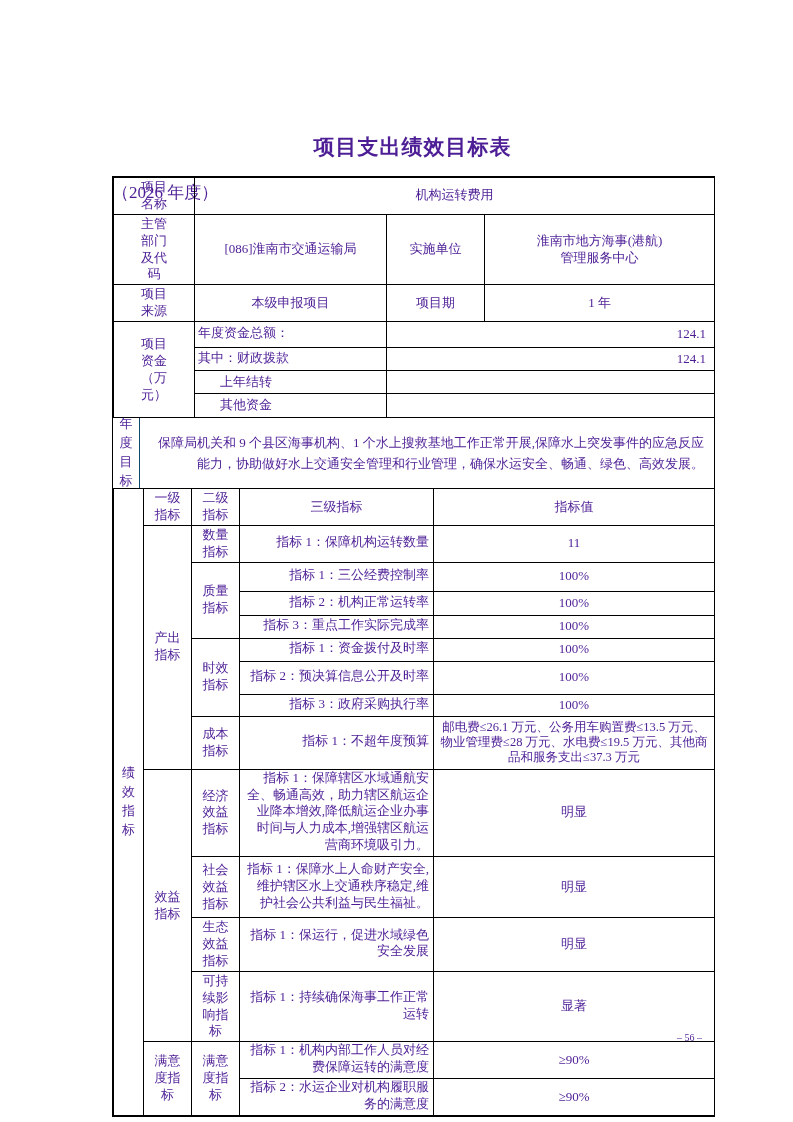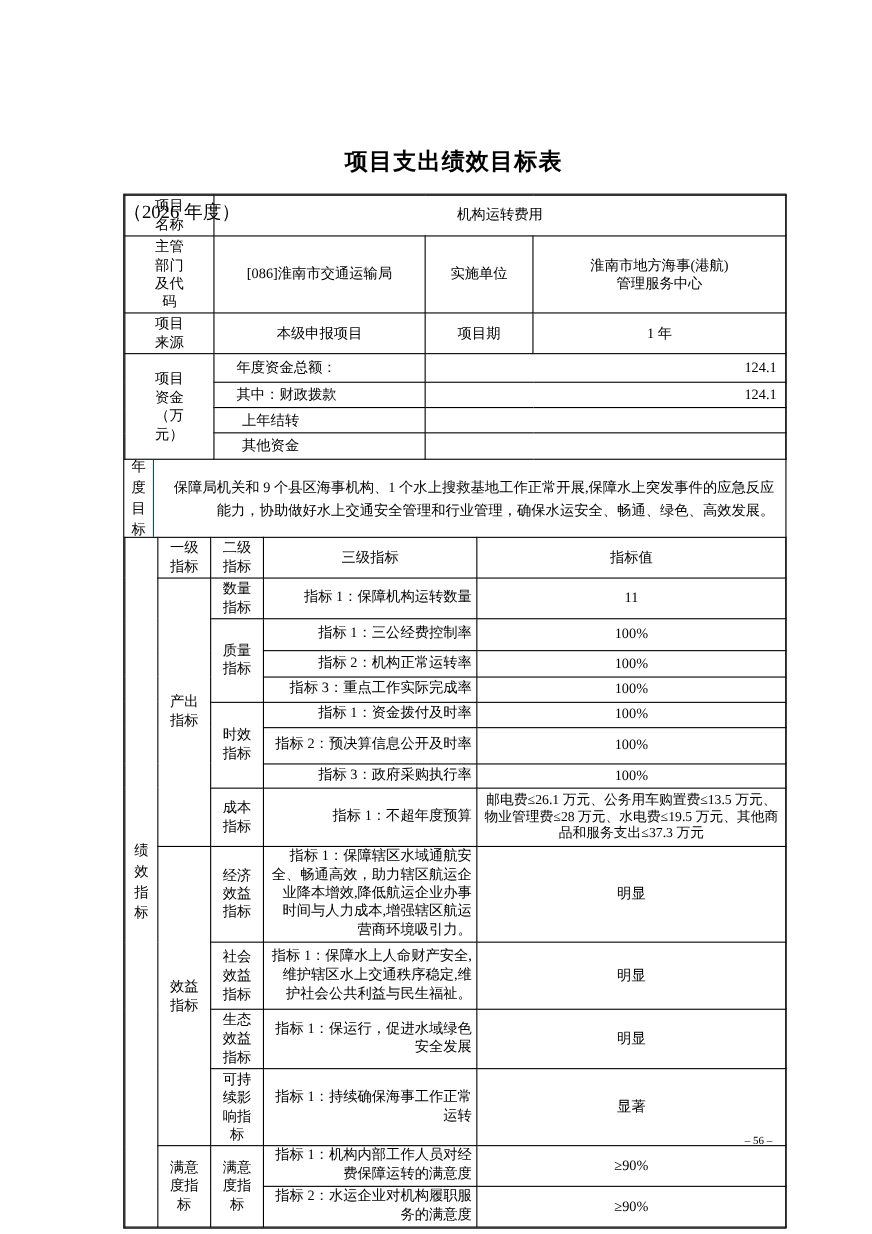--- a/index.html
+++ b/index.html
@@ -1,18 +1,18 @@
 <!DOCTYPE html>
 <html><head>
 <meta charset="utf-8">
 <style>
   html,body{margin:0;padding:0;background:#e8e8e8;}
   .page{
     position:relative;width:793px;height:1122px;background:#ffffff;
-    font-family:"Liberation Serif","DejaVu Serif",serif;color:#000000;
+    font-family:"Liberation Serif","DejaVu Serif",serif;color:#4c1d95;
     margin:0 auto;overflow:hidden;
   }
   .doc-title{
     position:absolute;left:112px;top:133px;width:601px;
     text-align:center;font-size:21px;font-weight:bold;letter-spacing:1px;
   }
   .doc-subtitle{
     position:absolute;left:112px;top:161px;width:601px;
     text-align:left;font-size:17px;margin-top:20px;
   }
@@ -22,21 +22,21 @@
   }
   table{border-collapse:collapse;width:100%;table-layout:fixed;}
   td{
     border:1px solid #000;font-size:13px;text-align:center;
     vertical-align:middle;padding:1px 3px;line-height:1.3;
     word-break:break-all;overflow:hidden;
   }
   td.narrowpad{padding:1px 26px;}
   td.lvl{padding:1px 8px;}
   td.ind{text-align:right;padding:0 4px 2px 7px;}
-  td.fl{text-align:left;padding-left:20px;}
+  td.fl{text-align:left;padding-left:3px;font-family:Liberation Mono, monospace;}
   td.fl2{text-align:left;padding-left:25px;}
   td.fv{text-align:right;padding-right:8px;}
   td.small{font-size:12.5px;line-height:1.2;padding:1px 2px;}
   .preline{white-space:pre-line;font-family:Liberation Serif, serif;}
   .goal-row{display:flex;width:100%;}
   .goal-label{
     width:26px;flex:0 0 26px;border-right:1px solid #0c4a6e;
     display:flex;align-items:center;justify-content:center;
   }
   .goal-text{

